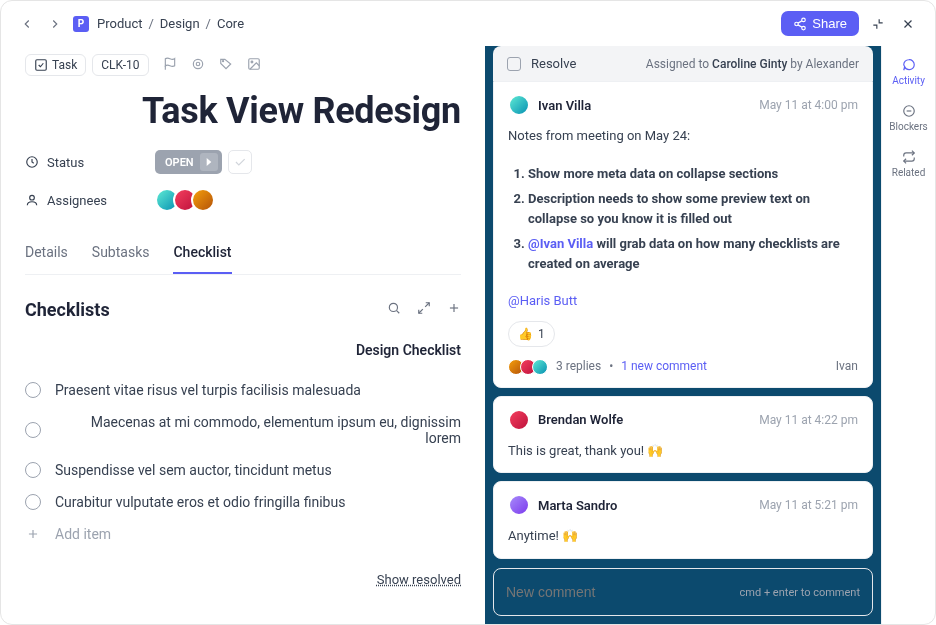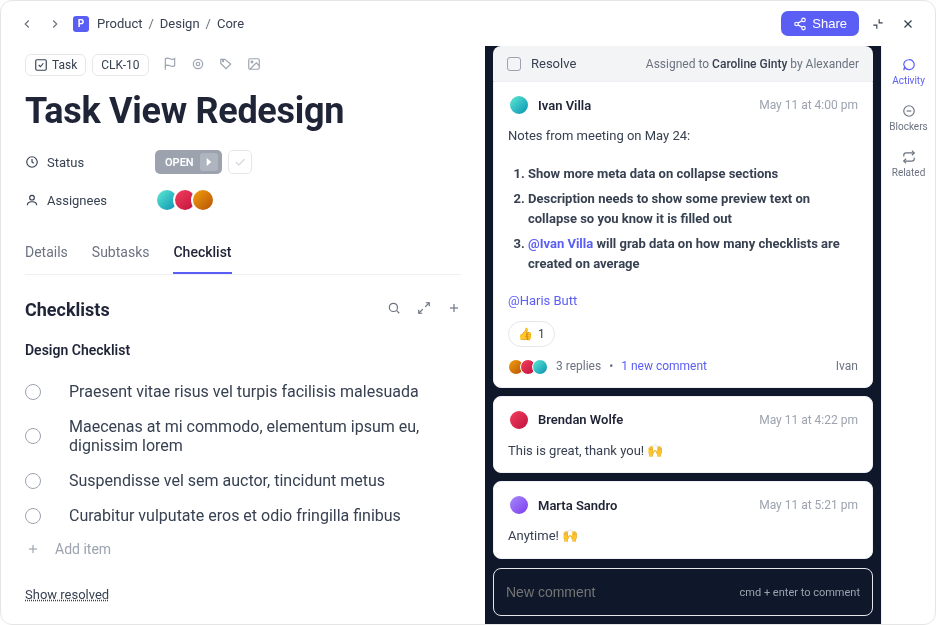--- a/index.html
+++ b/index.html
@@ -7,22 +7,22 @@
 .app { display: flex; flex-direction: column; height: 100%; border: 1px solid #e5e5e5; border-radius: 12px; overflow: hidden; }
 .topbar { display: flex; align-items: center; padding: 10px 16px; gap: 8px; border-bottom: 0; }
 .nav-arrow { width: 20px; height: 20px; display: flex; align-items: center; justify-content: center; color: #6b7280; cursor: pointer; }
 .logo-badge { width: 16px; height: 16px; background: #5b5ef4; color: #fff; border-radius: 3px; display: flex; align-items: center; justify-content: center; font-size: 10px; font-weight: 700; margin-right: 2px; }
 .breadcrumbs { display: flex; align-items: center; gap: 6px; color: #6b7280; font-size: 13px; }
 .breadcrumbs span.crumb { color: #374151; }
 .spacer { flex: 1; }
 .share-btn { background: #5b5ef4; color: #fff; border: none; border-radius: 7px; padding: 5px 12px; font-size: 13px; font-weight: 500; display: flex; align-items: center; gap: 5px; cursor: pointer; }
 .icon-btn { width: 22px; height: 22px; color: #374151; display: flex; align-items: center; justify-content: center; cursor: pointer; }
 .main { display: flex; flex: 1; overflow: hidden; }
-.left { flex: 1; padding: 8px 24px 24px 24px; overflow-y: auto; }
-.right { width: 396px; display: flex; flex-direction: column; padding: 0 8px 8px 8px; background: #0f172a; }
+.left { flex: 1; padding: 8px 24px 24px 24px; overflow-y: auto; text-align: right; }
+.right { width: 396px; display: flex; flex-direction: column; padding: 0 8px 8px 8px; background: #0c4a6e; }
 .sidebar { width: 54px; border-left: 1px solid #eef0f3; display: flex; flex-direction: column; align-items: center; padding-top: 12px; gap: 18px; }
 .sidebar-item { display: flex; flex-direction: column; align-items: center; gap: 3px; cursor: pointer; color: #6b7280; }
 .sidebar-item.active { color: #5b5ef4; }
 .sidebar-label { font-size: 10px; }
 .task-header { display: flex; align-items: center; gap: 6px; margin-bottom: 14px; }
 .pill { border: 1px solid #e5e7eb; border-radius: 6px; padding: 3px 8px; font-size: 12px; color: #374151; display: flex; align-items: center; gap: 4px; }
 .toolbar-icons { display: flex; gap: 14px; color: #9ca3af; margin-left: 8px; }
 .title { font-size: 36px; font-weight: 700; color: #1f2437; margin-bottom: 18px; letter-spacing: -0.3px; }
 .meta-row { display: flex; align-items: center; margin-bottom: 14px; font-size: 13px; }
 .meta-label { display: flex; align-items: center; gap: 8px; color: #374151; width: 130px; }
@@ -36,21 +36,21 @@
 .av2 { background: linear-gradient(135deg,#f43f5e,#be123c); }
 .av3 { background: linear-gradient(135deg,#f59e0b,#b45309); }
 .av4 { background: linear-gradient(135deg,#a78bfa,#7c3aed); }
 .tabs { display: flex; gap: 24px; border-bottom: 1px solid #eef0f3; margin-top: 24px; }
 .tab { padding: 8px 0 12px; font-size: 14px; color: #6b7280; cursor: pointer; }
 .tab.active { color: #1f2437; font-weight: 500; border-bottom: 2px solid #5b5ef4; }
 .section-head { display: flex; align-items: center; justify-content: space-between; margin-top: 24px; }
 .section-title { font-size: 18px; font-weight: 700; color: #1f2437; }
 .section-actions { display: flex; gap: 16px; color: #6b7280; }
 .checklist-name { font-size: 14px; font-weight: 600; color: #1f2437; margin-top: 22px; margin-bottom: 16px; }
-.check-item { display: flex; align-items: center; gap: 28px; padding: 8px 0; font-size: 16px; color: #374151; }
+.check-item { display: flex; align-items: center; gap: 14px; padding: 8px 0; font-size: 14px; color: #374151; }
 .radio { width: 16px; height: 16px; border: 1.5px solid #9ca3af; border-radius: 50%; flex-shrink: 0; }
 .add-item { display: flex; align-items: center; gap: 14px; padding: 8px 0; font-size: 14px; color: #9ca3af; cursor: pointer; }
 .plus-box { width: 16px; height: 16px; color: #9ca3af; display: flex; align-items: center; justify-content: center; }
 .show-resolved { font-size: 13px; color: #374151; text-decoration: underline dotted; margin-top: 22px; cursor: pointer; }
 .resolve-bar { display: flex; align-items: center; background: #f3f4f6; border-radius: 8px 8px 0 0; padding: 10px 14px; font-size: 13px; gap: 10px; }
 .resolve-checkbox { width: 14px; height: 14px; border: 1.5px solid #9ca3af; border-radius: 3px; }
 .resolve-label { color: #374151; }
 .assigned-text { color: #6b7280; font-size: 12px; }
 .assigned-text .name { color: #374151; font-weight: 500; }
 .comment-card { background: #fff; border: 1px solid #eef0f3; border-radius: 0 0 8px 8px; padding: 12px 14px; margin-bottom: 8px; font-size: 13px; }

